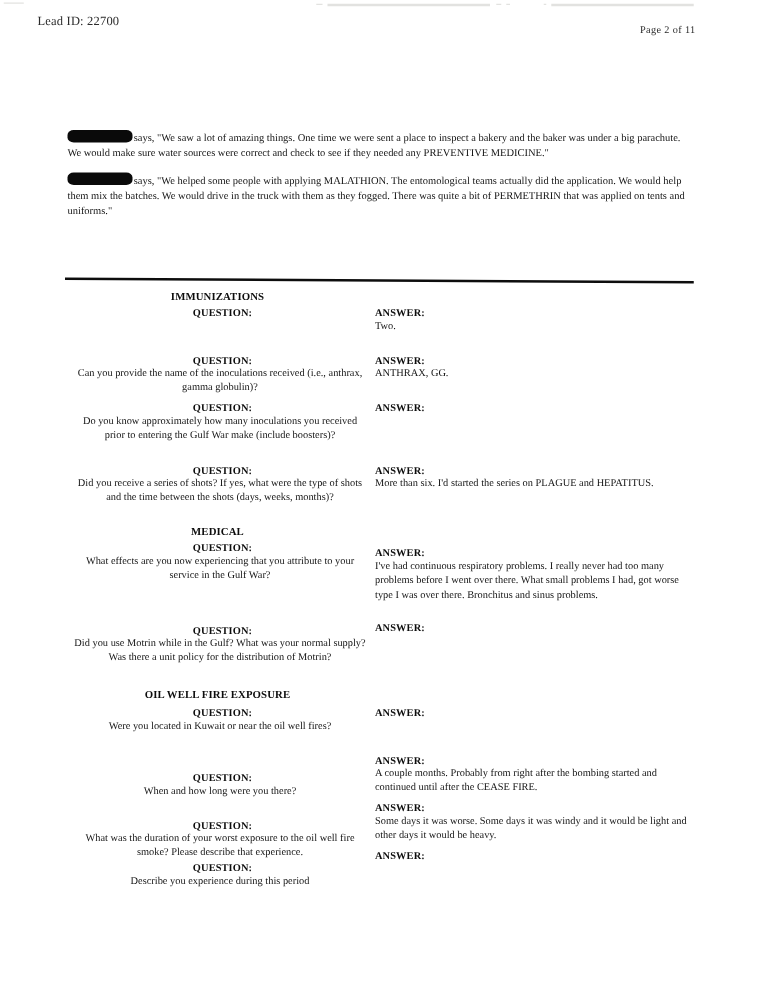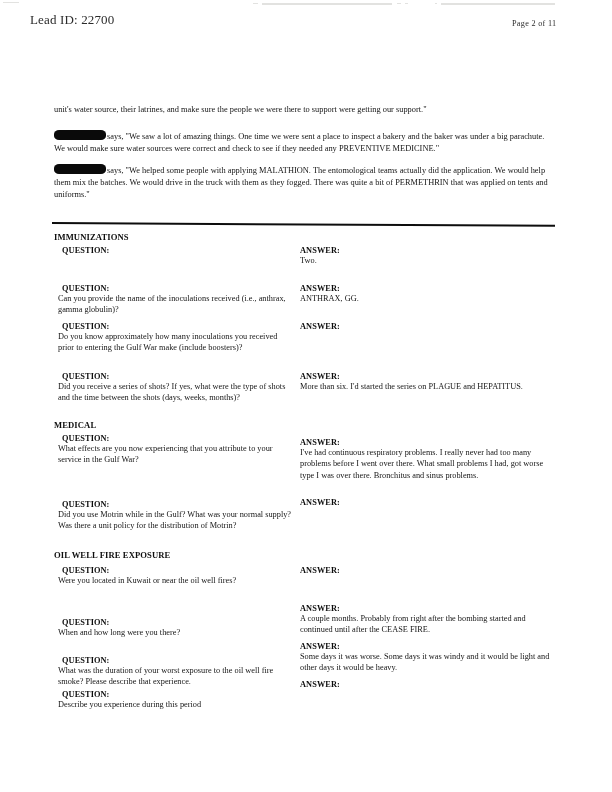--- a/index.html
+++ b/index.html
@@ -33,21 +33,21 @@
   .scan-artifact.a4 { left: 397px; top: 3px;  width: 4px;  height: 1px; }
   .scan-artifact.a5 { left: 405px; top: 3px;  width: 3px;  height: 1px; }
   .scan-artifact.a6 { left: 435px; top: 3px;  width: 2px;  height: 1px; }
   .scan-artifact.a7 { left: 441px; top: 3px;  width: 114px;height: 2px; }
 
   
   .hdr-lead {
     position: absolute;
     left: 30px;
     top: 12px;
-    font-size: 13px;
+    font-size: 10px;
     letter-spacing: 0.15px;
     color: #2b2b2b;
     white-space: nowrap;
     text-align: center;
   }
   .hdr-page {
     position: absolute;
     left: 512px;
     top: 19px;
     font-size: 8.2px;
@@ -100,20 +100,21 @@
   .qa-area {
     position: absolute;
     left: 0;
     top: 232px;
     width: 612px;
   }
   .col-q {
     position: absolute;
     left: 54px;
     width: 240px;
+    text-align: center;
   }
   .col-a {
     position: absolute;
     left: 300px;
     width: 258px;
   }
   .section-title {
     font-size: 8.6px;
     font-weight: bold;
     letter-spacing: 0.1px;
@@ -146,21 +147,20 @@
   <div class="scan-artifact a3"></div>
   <div class="scan-artifact a4"></div>
   <div class="scan-artifact a5"></div>
   <div class="scan-artifact a6"></div>
   <div class="scan-artifact a7"></div>
 
   <div class="hdr-lead">Lead ID: 22700</div>
   <div class="hdr-page">Page  2 of  11</div>
 
   <div class="narrative">
-    <p class="narr-para continued">unit's water source, their latrines, and make sure the people we were there to support were getting our support."</p>
 
     <p class="narr-para">
       <span class="redaction"></span><span>says, "We saw a lot of amazing things.  One time we were sent a place to inspect a bakery and the baker was under a big parachute.  We would make sure water sources were correct and check to see if they needed any PREVENTIVE MEDICINE."</span>
     </p>
 
     <p class="narr-para">
       <span class="redaction"></span><span>says, "We helped some people with applying MALATHION.  The entomological teams actually did the application.  We would help them mix the batches. We would drive in the truck with them as they fogged.  There was quite a bit of PERMETHRIN that was applied on tents and uniforms."</span>
     </p>
   </div>
 

